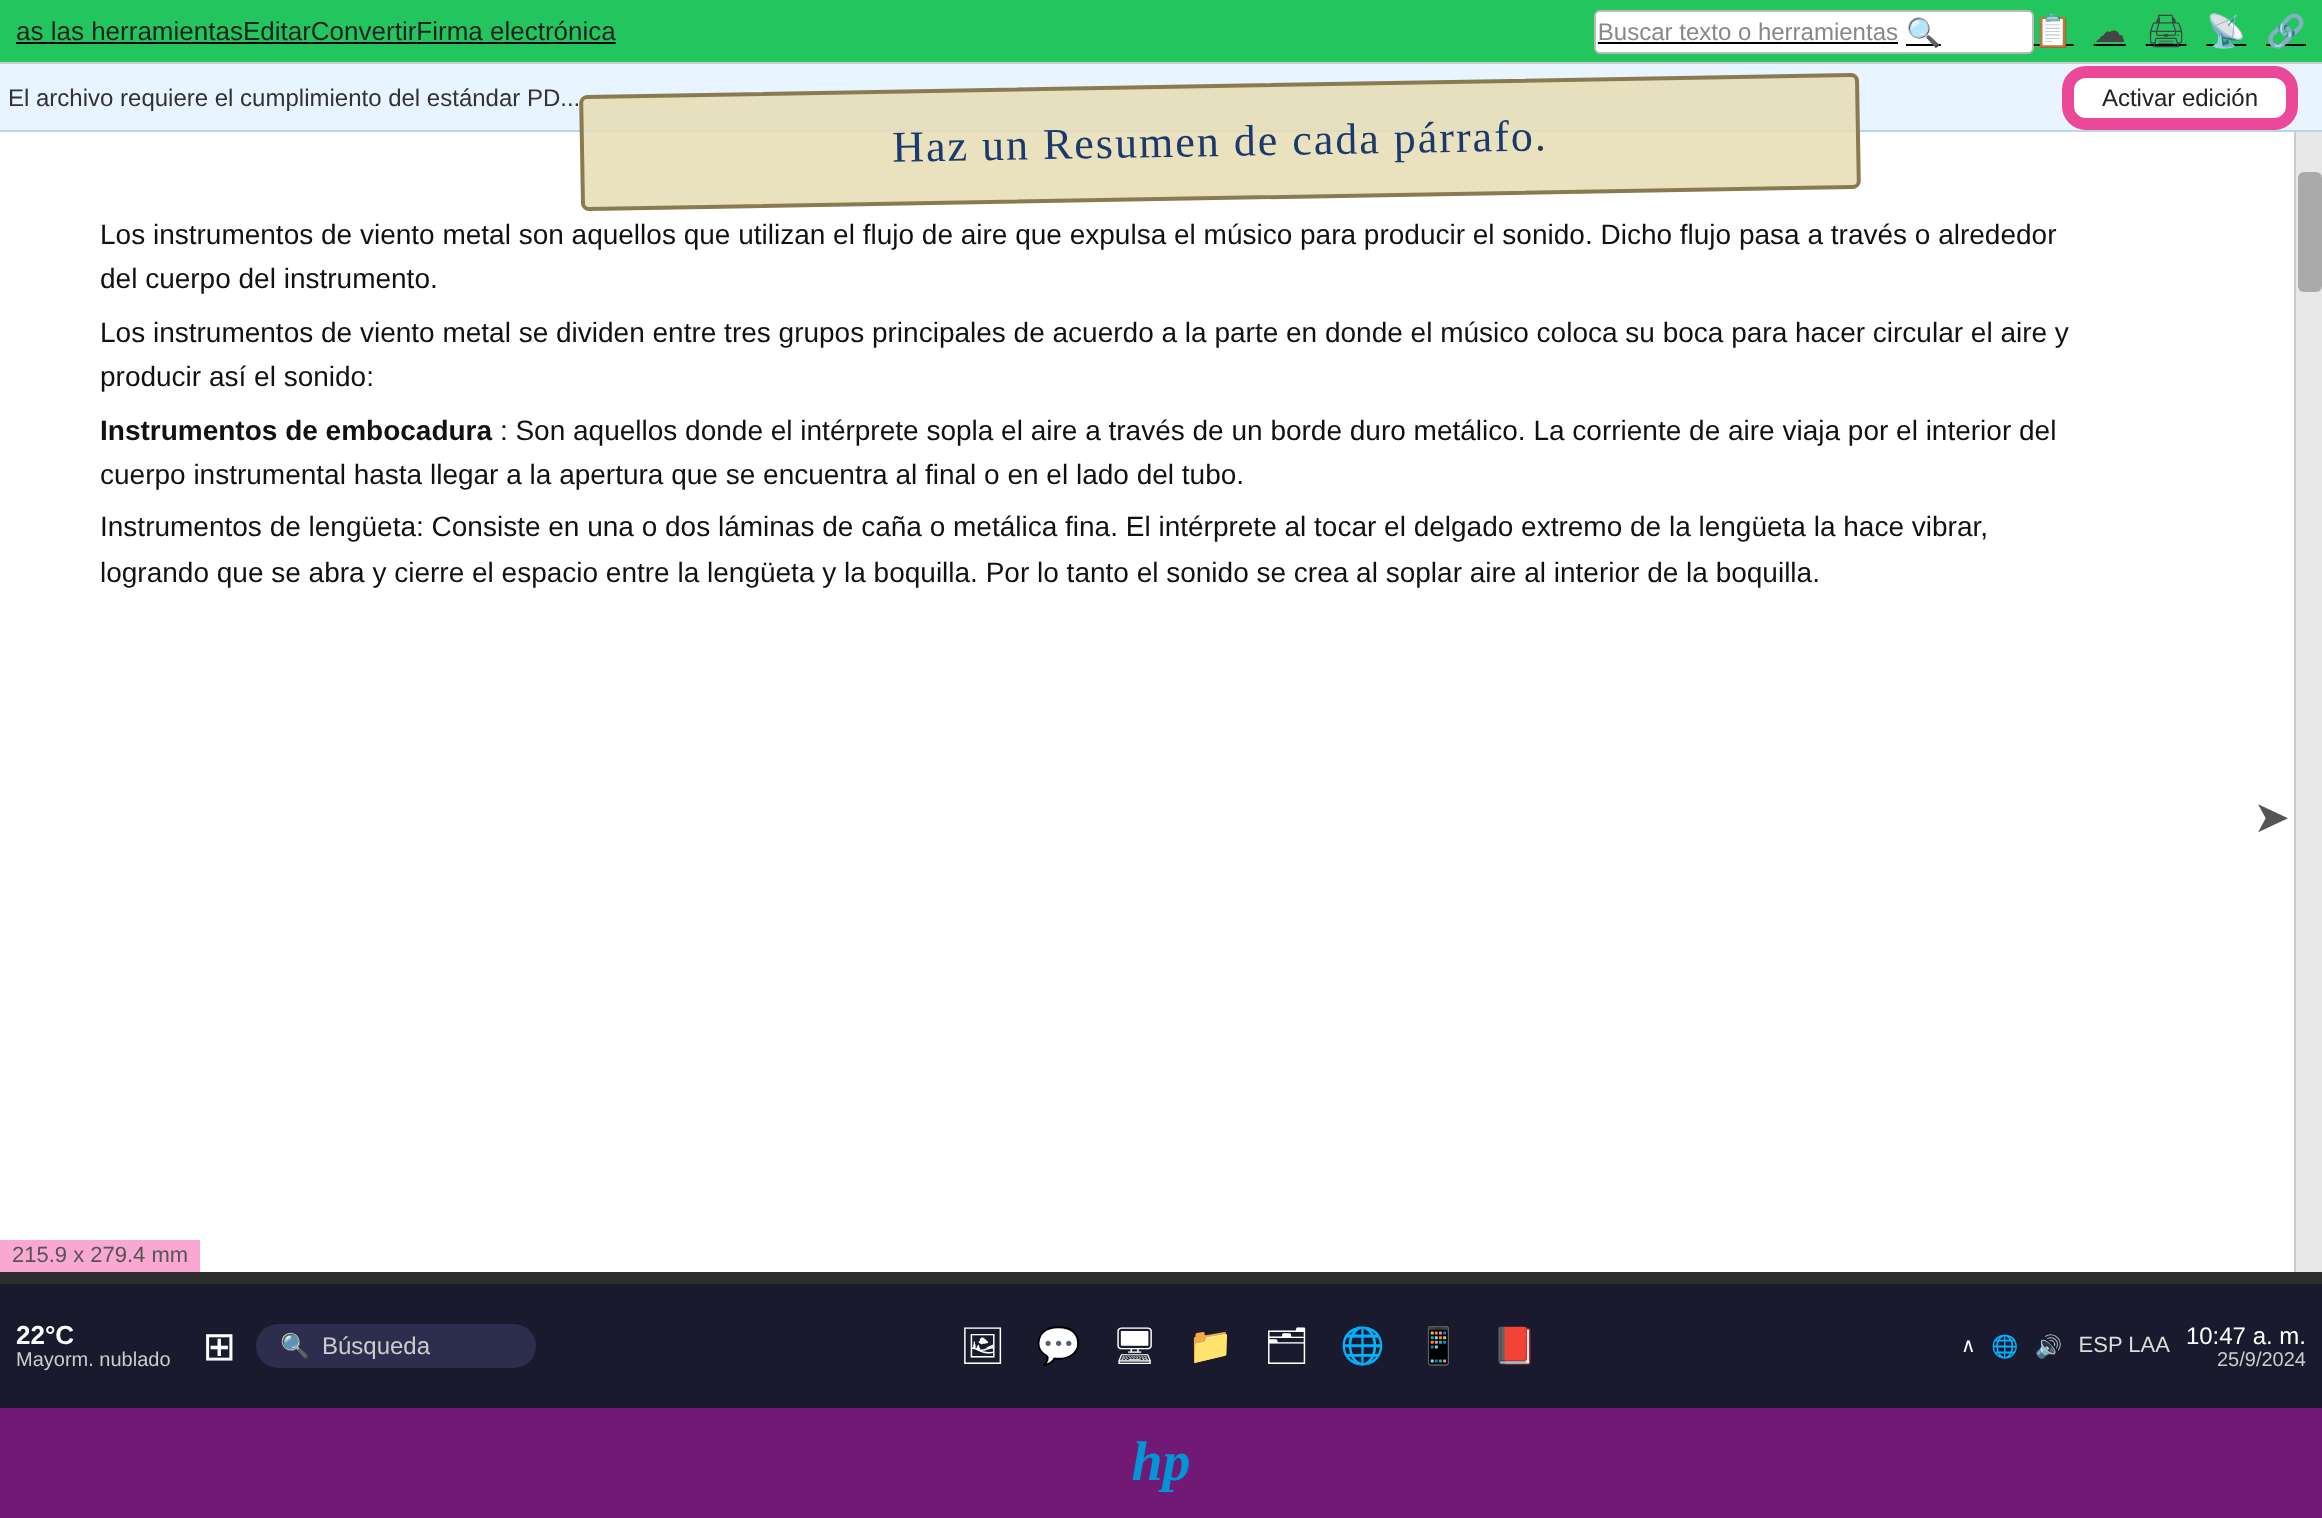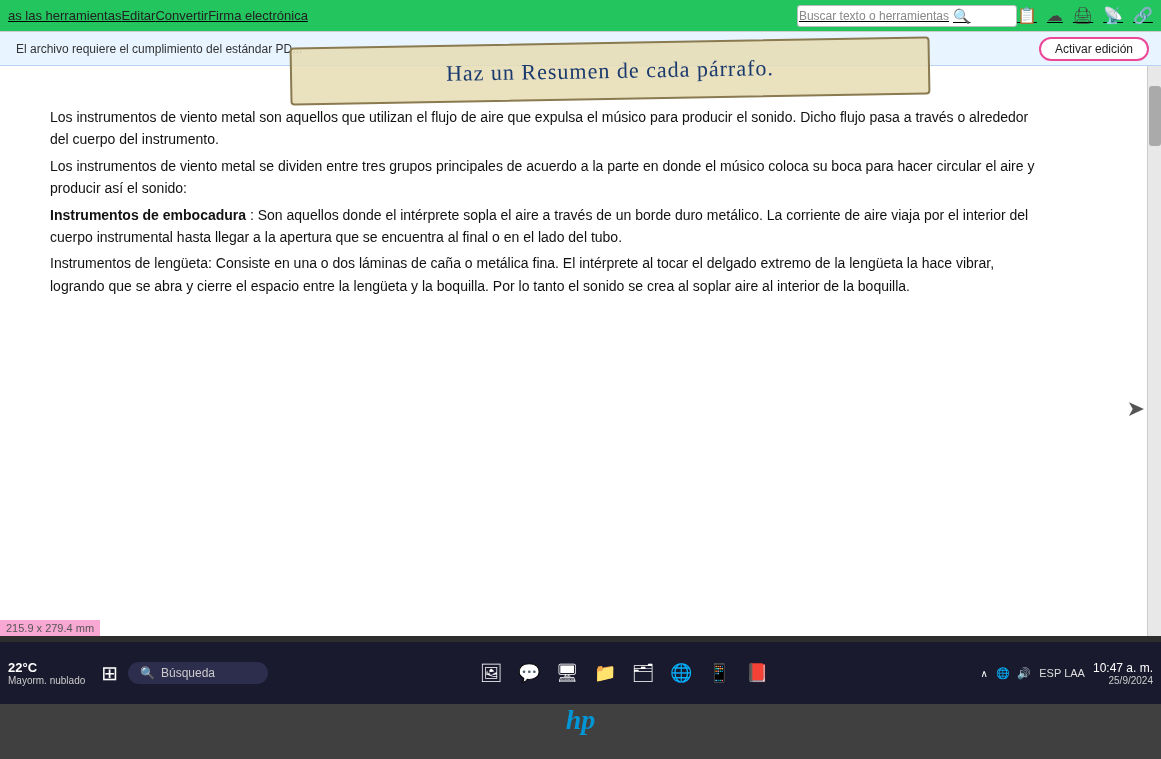--- a/index.html
+++ b/index.html
@@ -50,33 +50,33 @@
       color: #444;
       cursor: pointer;
     }
 
     
     .notif-bar {
       display: flex;
       align-items: center;
       background: #e8f4ff;
       height: 34px;
-      padding: 0 16px;
+      padding: 0 4px;
       border-bottom: 1px solid #b8d4f0;
       position: relative;
     }
     .notif-text {
       font-size: 12px;
       color: #333;
     }
     .activate-btn {
       position: absolute;
       right: 12px;
       background: #fff;
-      border: 2px solid #ec4899;
+      border: 6px solid #ec4899;
       border-radius: 12px;
       padding: 3px 14px;
       font-size: 12px;
       color: #222;
       cursor: pointer;
     }
 
     
     .handwritten-note {
       position: absolute;
@@ -232,23 +232,24 @@
       color: #ddd;
     }
     .taskbar-right .time-block {
       text-align: right;
     }
     .taskbar-right .time { font-size: 12px; }
     .taskbar-right .date { font-size: 10px; color: #ccc; }
 
     
     .hp-area {
-      background: #404040;
+      background: #701a75;
       height: 55px;
       display: flex;
+      align-items: center;
       justify-content: center;
       position: absolute;
       bottom: 0;
       left: 0;
       width: 100%;
       margin-top: 42px;
     }
     .hp-logo {
       font-size: 28px;
       color: #0096d6;

